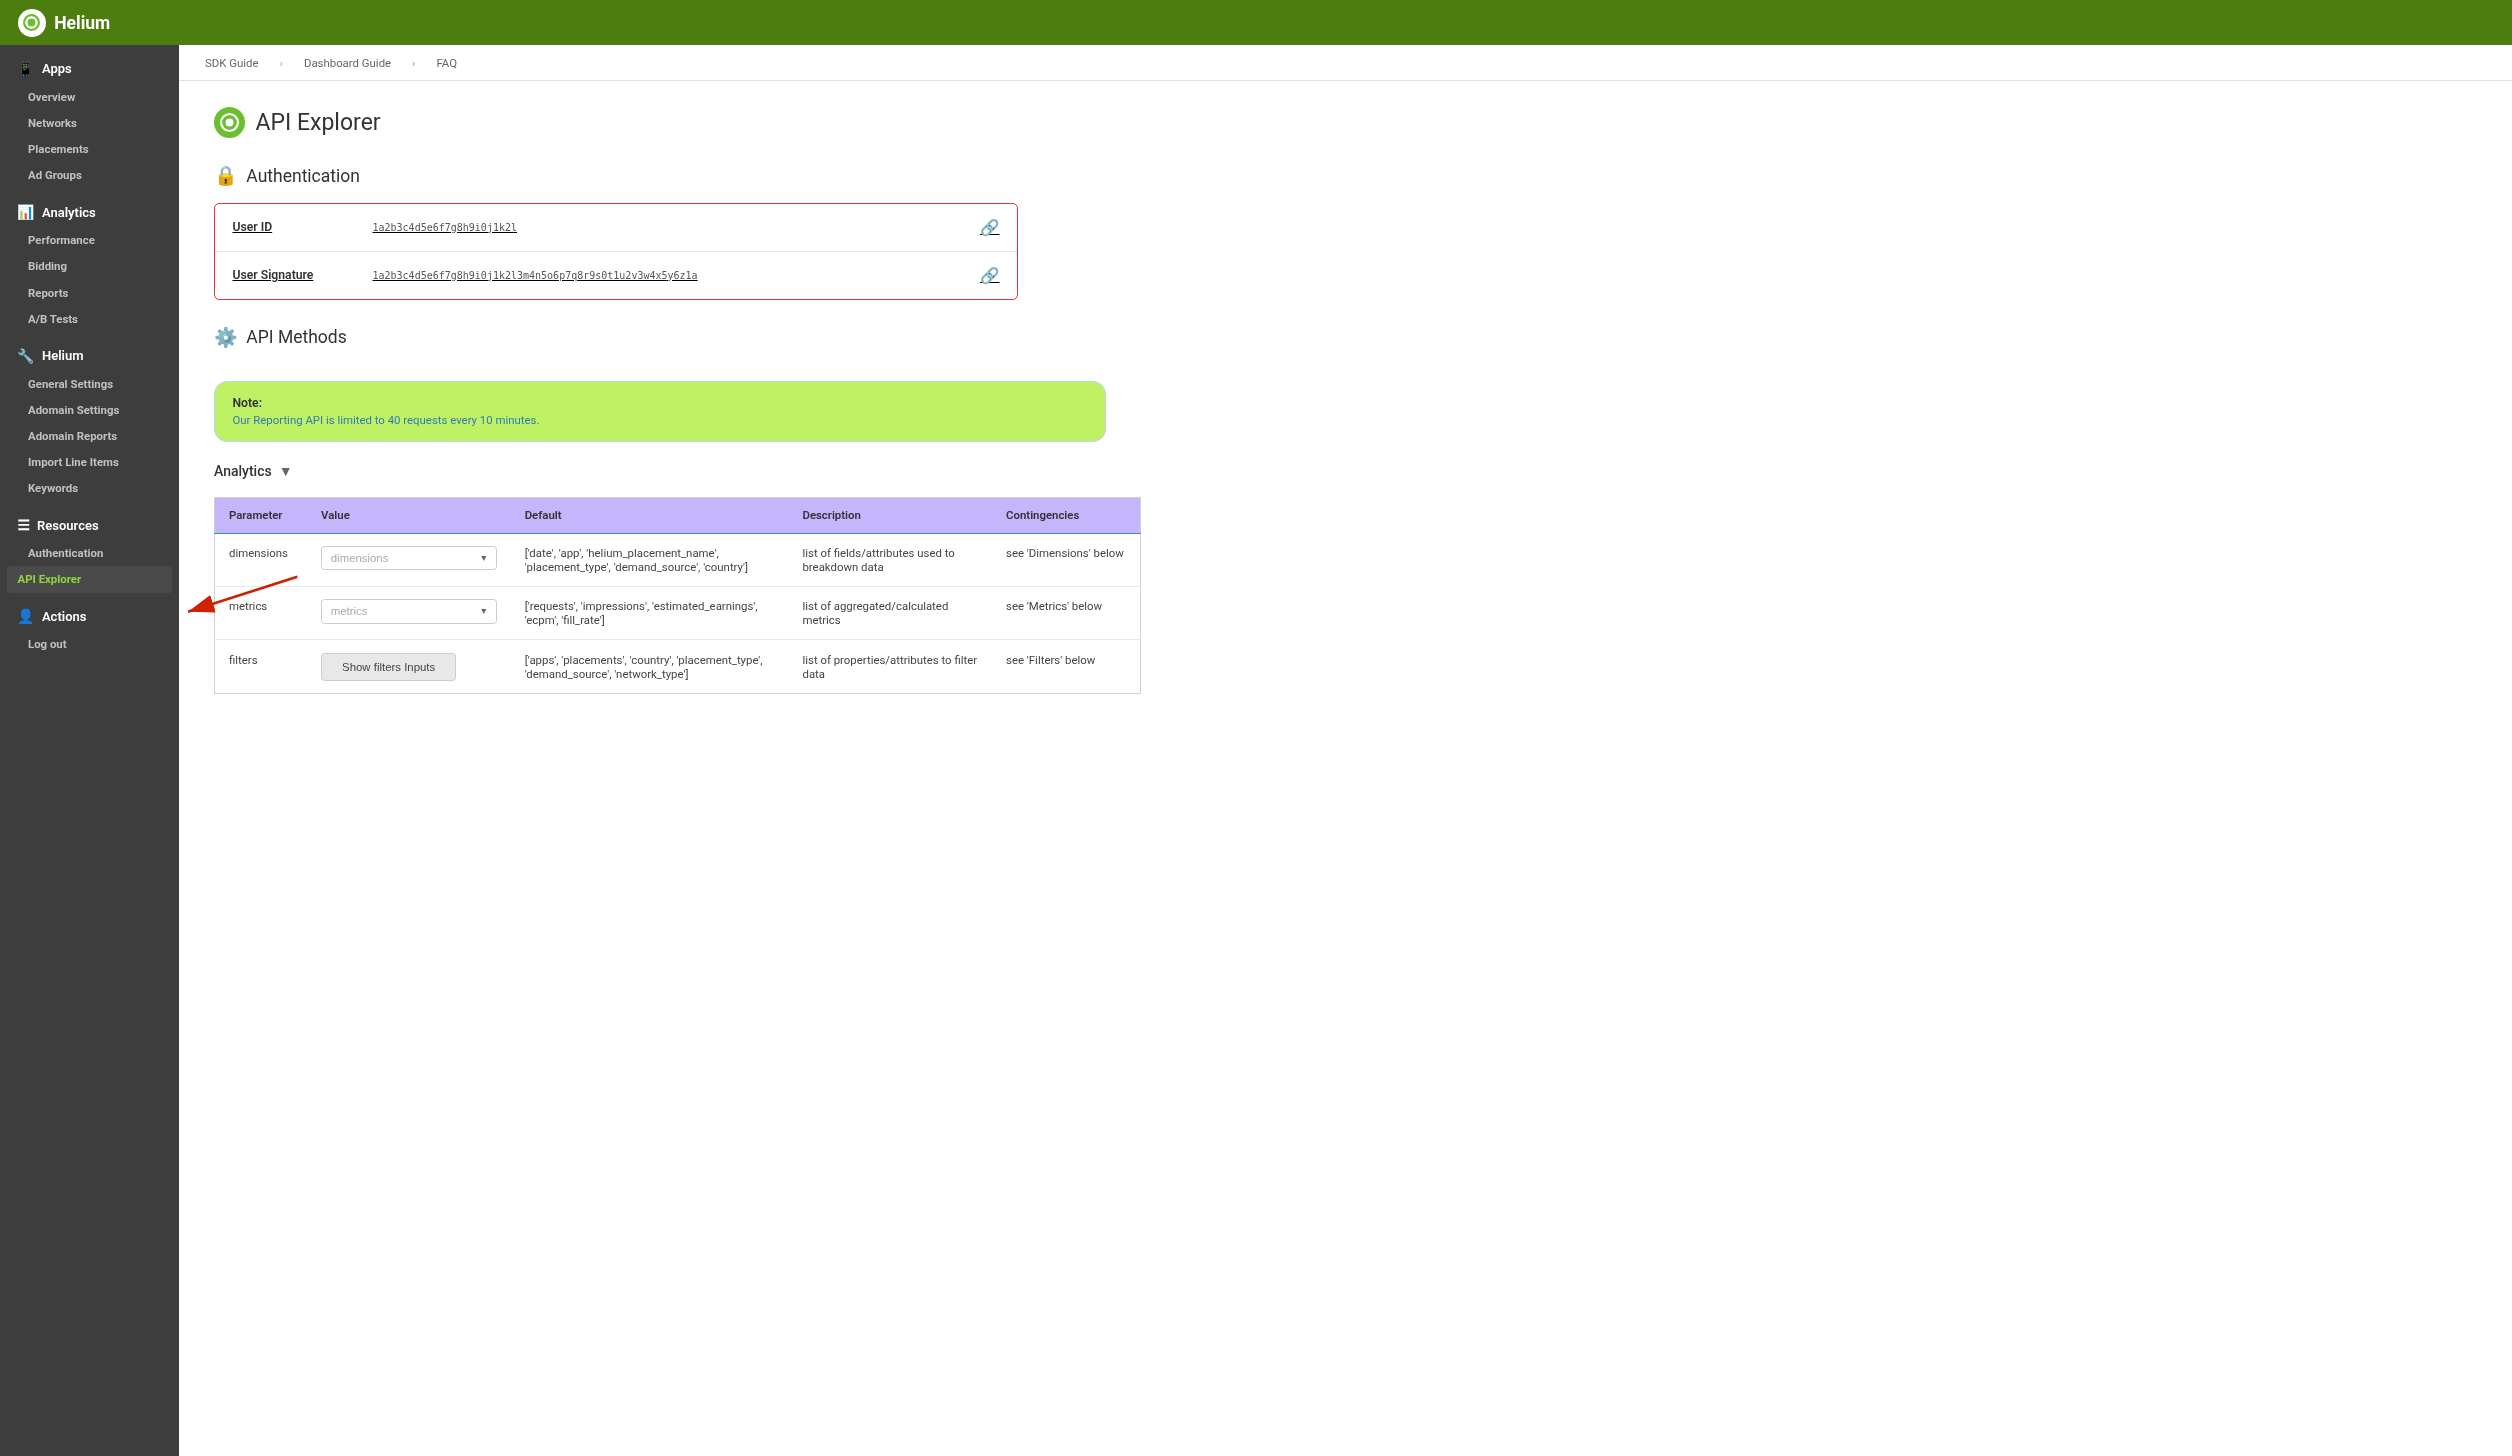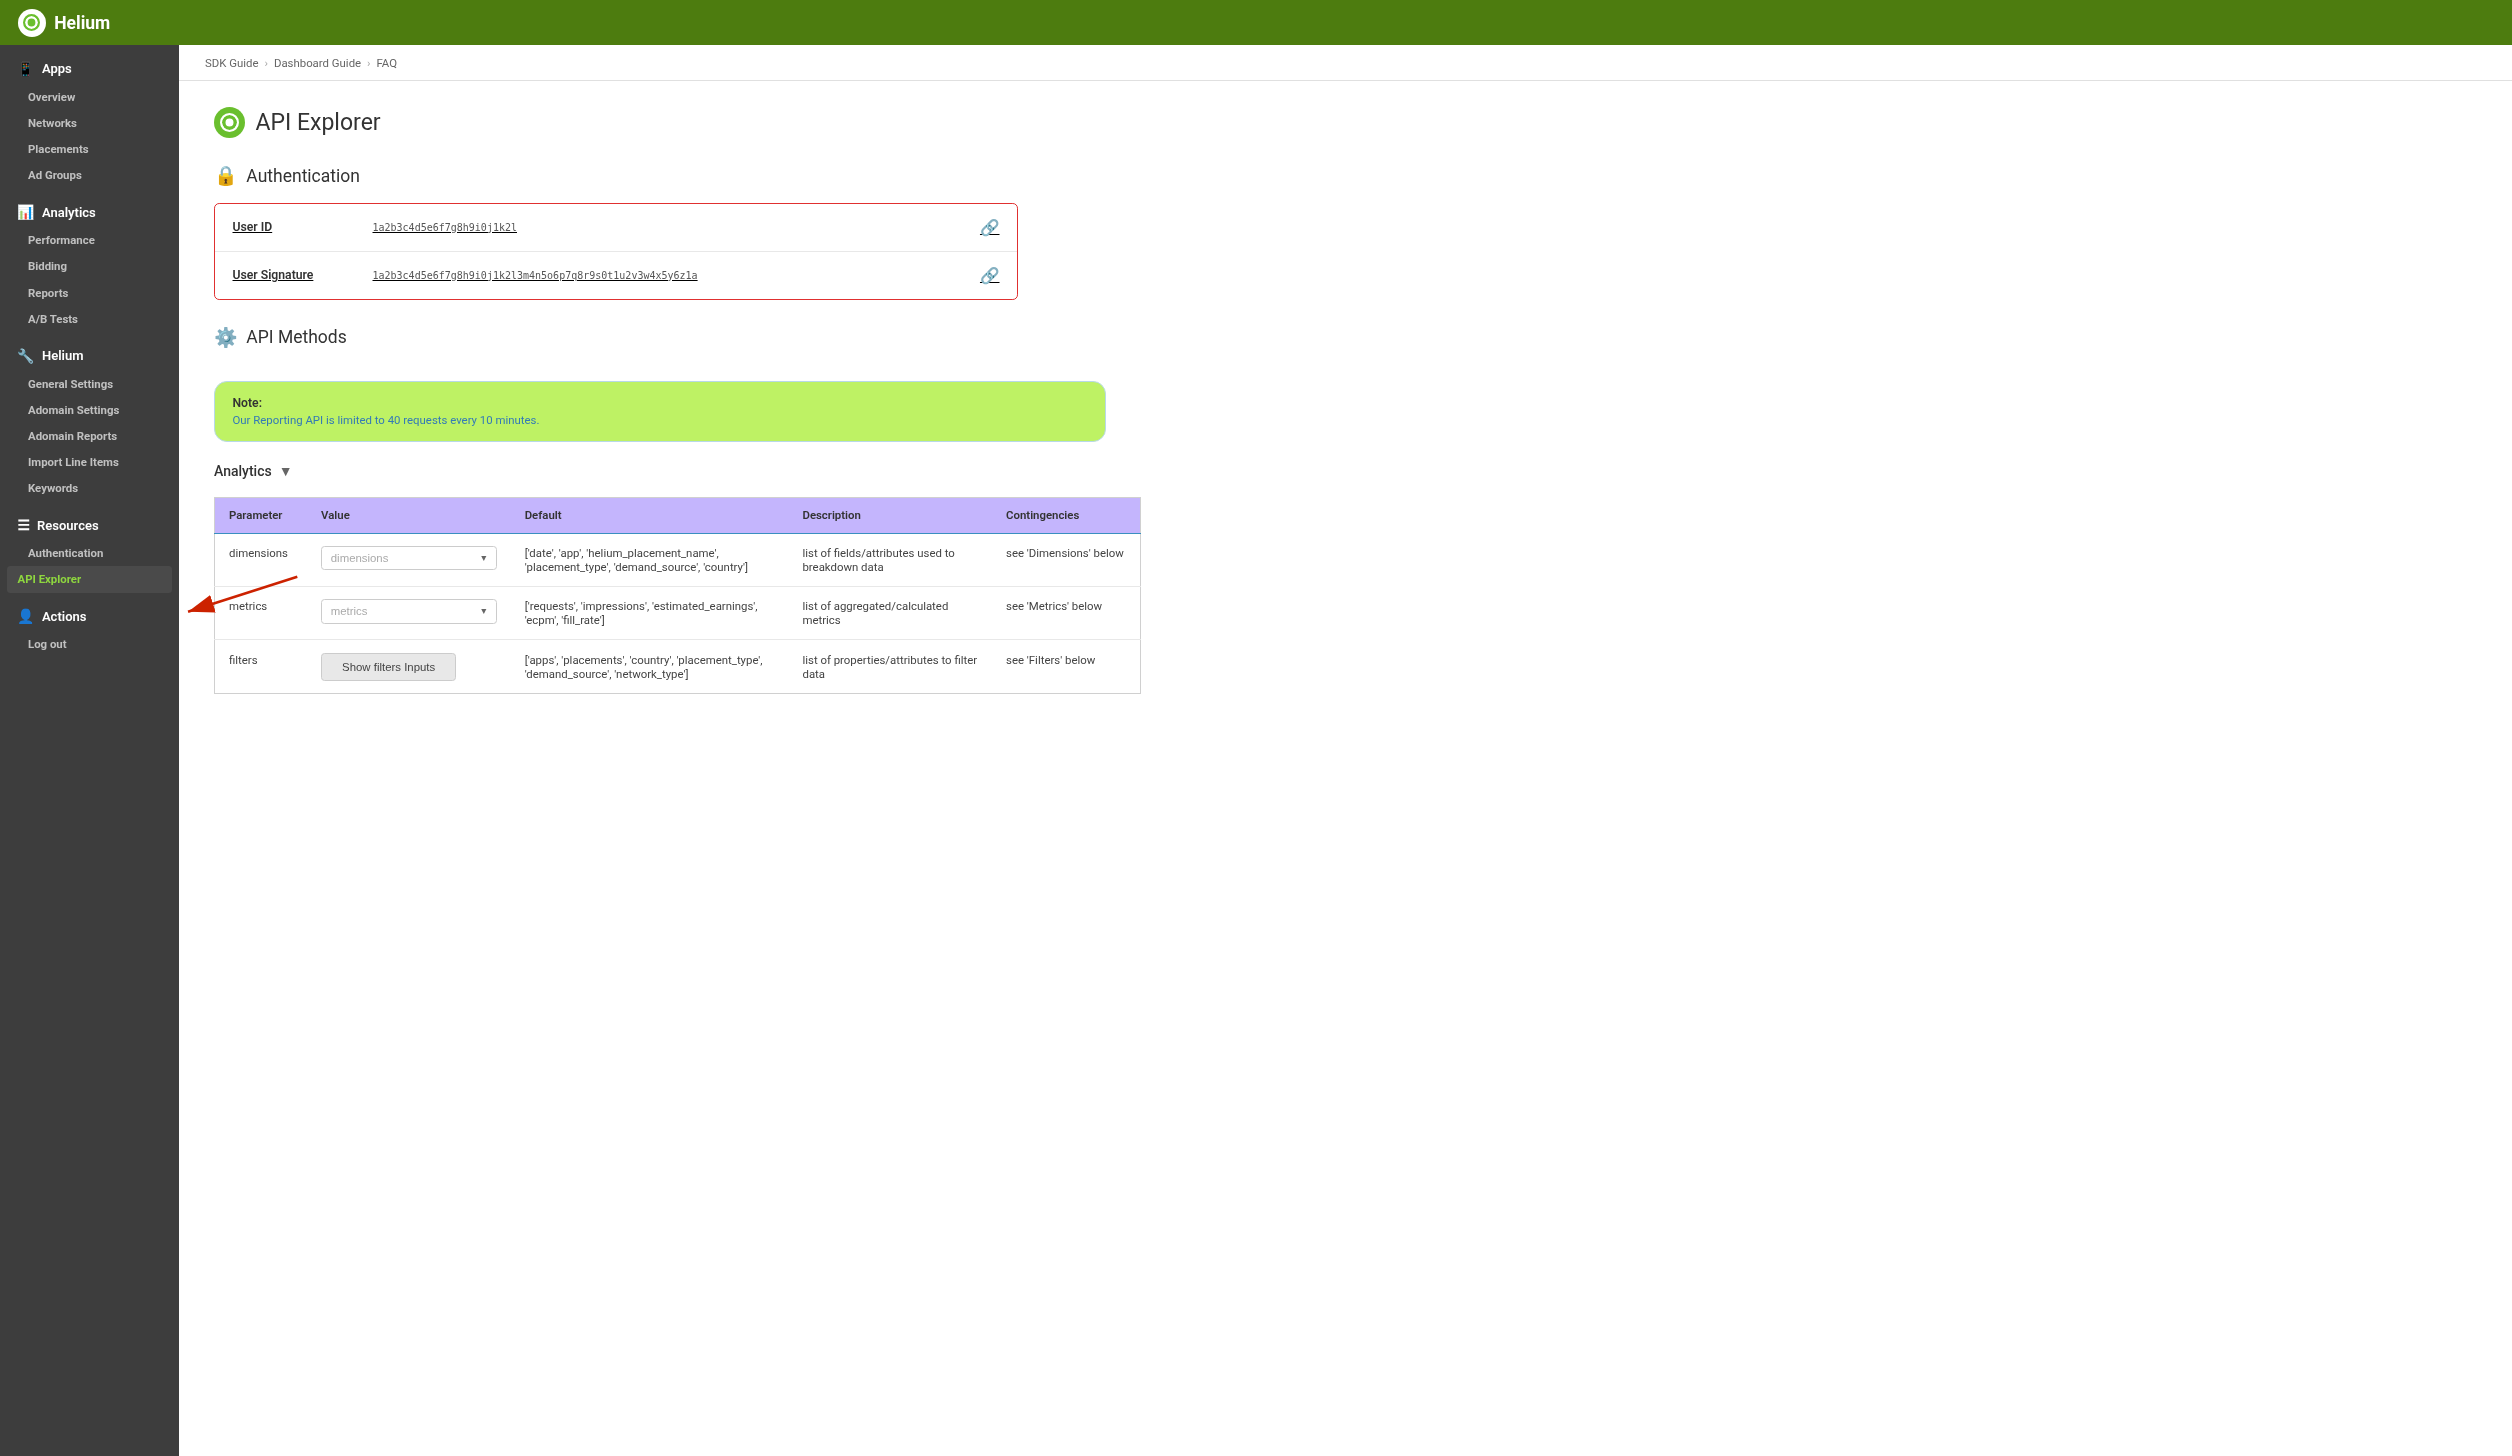--- a/index.html
+++ b/index.html
@@ -80,21 +80,21 @@
       border-radius: 3.5px;
     }
 
     
     .breadcrumb-bar {
       background: white;
       border-bottom: 0.9px solid #e0e0e0;
       padding: 10.5px 26px;
       display: flex;
       align-items: center;
-      gap: 6px;
+      gap: 21px;
       font-size: 11.4px;
       color: #666;
     }
     .breadcrumb-sep { color: #aaa; }
 
     
     .main-content {
       flex: 1;
       overflow-y: auto;
       padding: 26px 35px;

